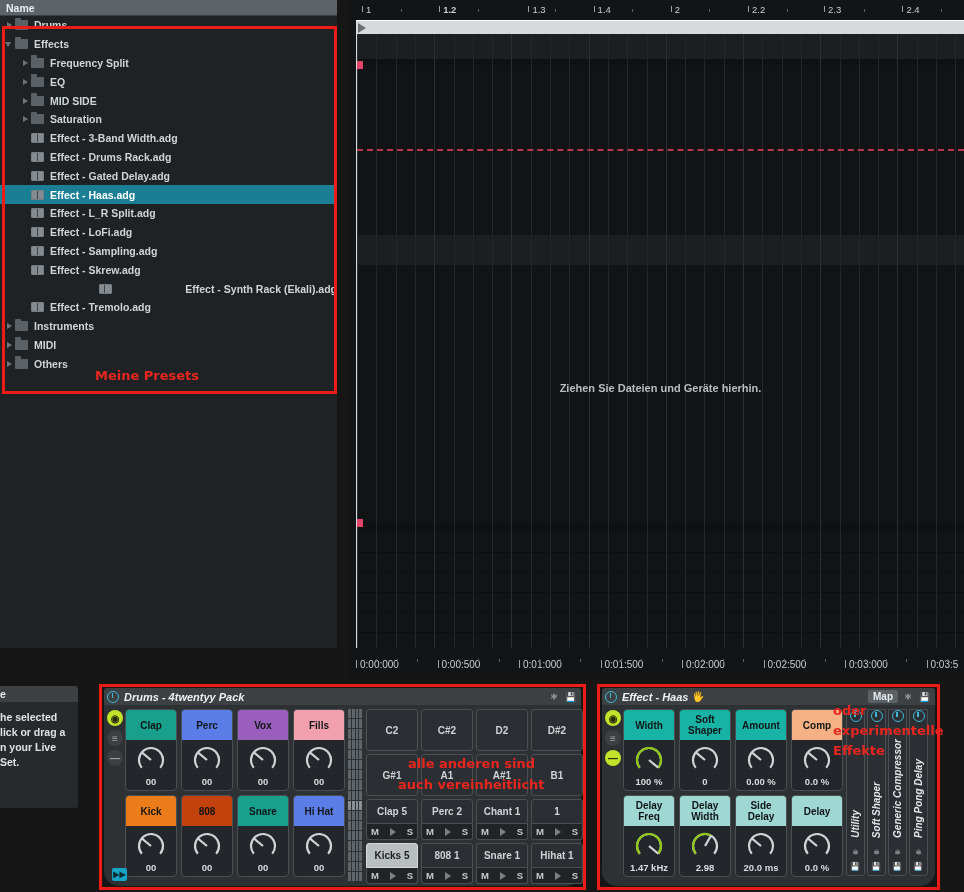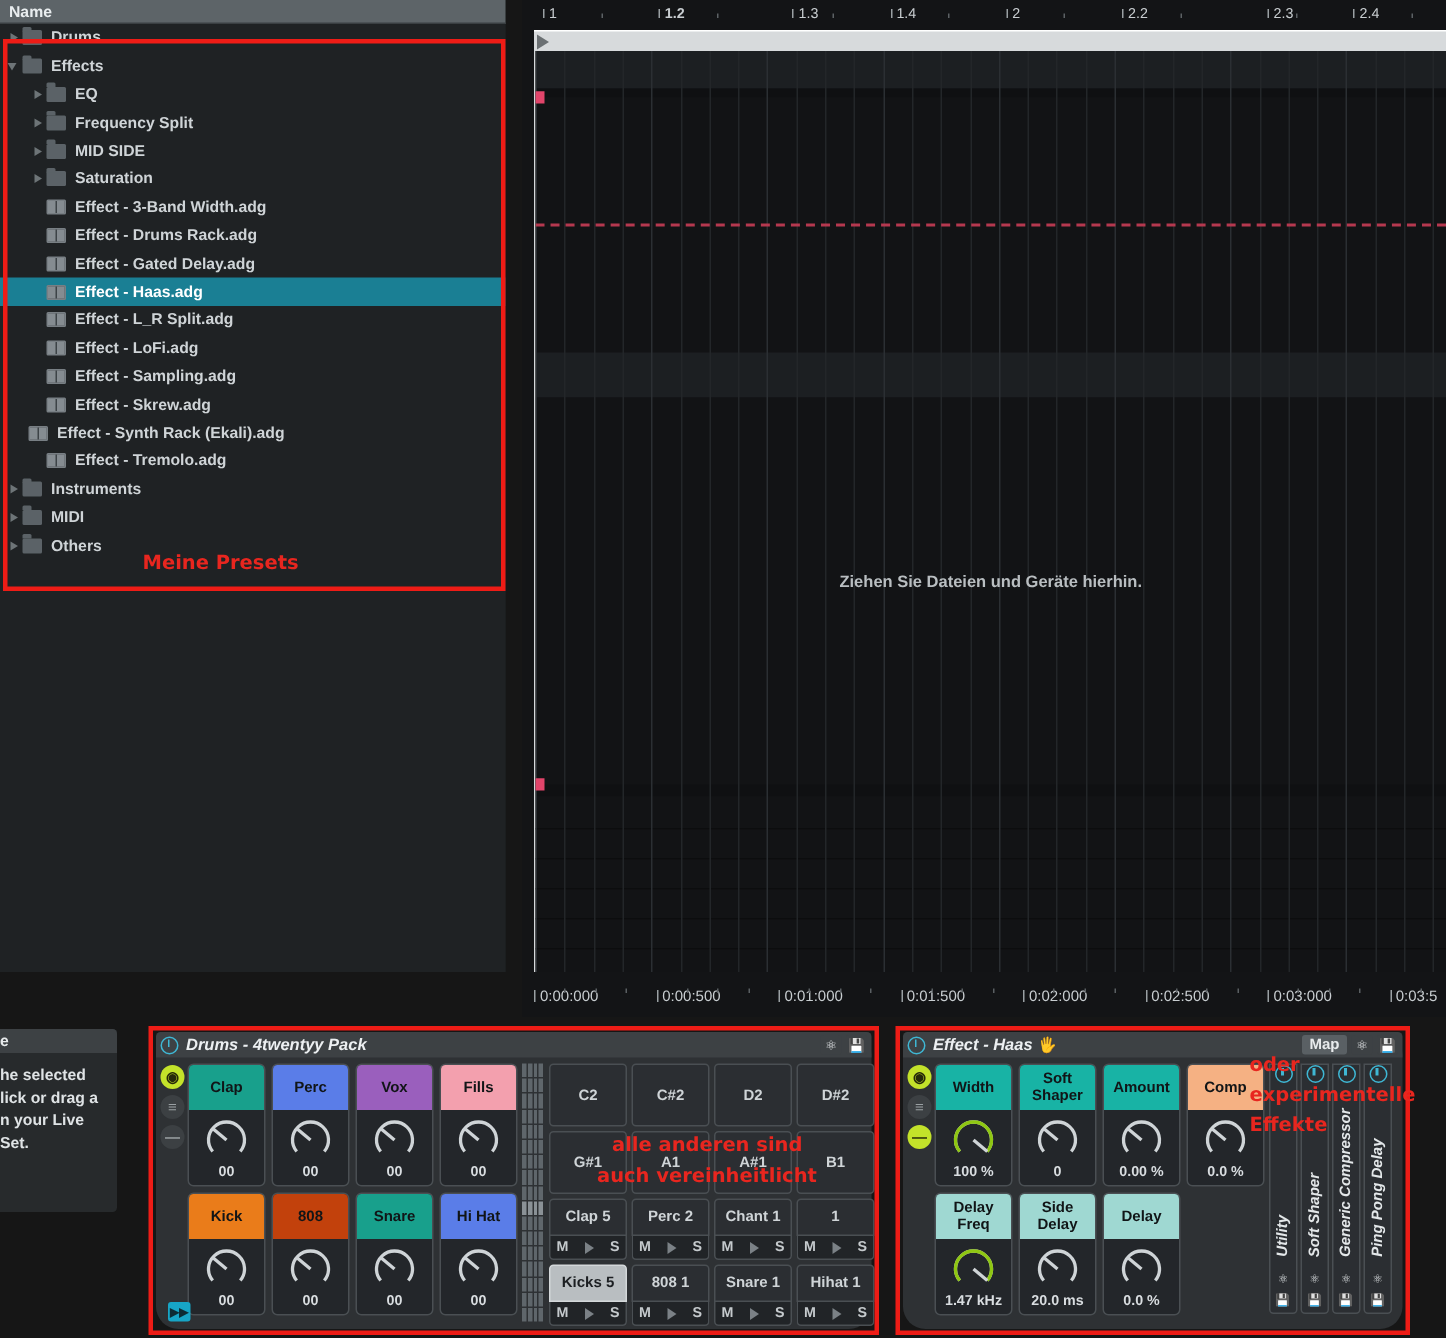--- a/index.html
+++ b/index.html
@@ -246,26 +246,26 @@
           <span>Drums</span>
         </div>
         <div class="row" style="padding-left: 4px;">
           <span class="tri open"></span>
           <span class="ico-folder"></span>
           <span>Effects</span>
         </div>
         <div class="row" style="padding-left: 20px;">
           <span class="tri closed"></span>
           <span class="ico-folder"></span>
-          <span>EQ</span>
+          <span>Frequency Split</span>
         </div>
         <div class="row" style="padding-left: 20px;">
           <span class="tri closed"></span>
           <span class="ico-folder"></span>
-          <span>Frequency Split</span>
+          <span>EQ</span>
         </div>
         <div class="row" style="padding-left: 20px;">
           <span class="tri closed"></span>
           <span class="ico-folder"></span>
           <span>MID SIDE</span>
         </div>
         <div class="row" style="padding-left: 20px;">
           <span class="tri closed"></span>
           <span class="ico-folder"></span>
           <span>Saturation</span>
@@ -327,21 +327,21 @@
           <span>Effect - Sampling.adg</span>
         </div>
         <div class="row" style="padding-left: 20px;">
           <span class="tri "></span>
           <span class="ico-rack">
             <i></i>
             <i></i>
           </span>
           <span>Effect - Skrew.adg</span>
         </div>
-        <div class="row" style="padding-left: 8px;">
+        <div class="row" style="padding-left: 20px; justify-content: space-between;">
           <span class="tri "></span>
           <span class="ico-rack">
             <i></i>
             <i></i>
           </span>
           <span>Effect - Synth Rack (Ekali).adg</span>
         </div>
         <div class="row" style="padding-left: 20px;">
           <span class="tri "></span>
           <span class="ico-rack">
@@ -375,21 +375,21 @@
         <div class="tick" style="left: 87.2px; font-weight: bold;">1.2</div>
         <div class="tick minor" style="left: 125.8px;"></div>
         <div class="tick" style="left: 164.4px; margin-left: 12px;">1.3</div>
         <div class="tick minor" style="left: 203px;"></div>
         <div class="tick" style="left: 241.6px;">1.4</div>
         <div class="tick minor" style="left: 280.2px;"></div>
         <div class="tick" style="left: 318.8px;">2</div>
         <div class="tick minor" style="left: 357.4px;"></div>
         <div class="tick" style="left: 396px;">2.2</div>
         <div class="tick minor" style="left: 434.6px;"></div>
-        <div class="tick" style="left: 493px;">2.3</div>
+        <div class="tick" style="left: 472px;">2.3</div>
         <div class="tick minor" style="left: 511.8px;"></div>
         <div class="tick" style="left: 550.4px;">2.4</div>
         <div class="tick minor" style="left: 589px;"></div>
       </div>
     <div id="playbar">
       <div id="playhead-tri"></div>
     </div>
     <div id="tracks">
 
     <div class="lane mid" style="top: 0px; height: 25px;"></div>
@@ -839,20 +839,33 @@
                   <svg width="30" height="30" viewBox="0 0 30 30">
                     <path d="M5.8 22.7 A12 12 0 1 1 24.2 22.7" fill="none" stroke="#cfd4d7" stroke-width="2.2"></path>
                     <path d="M5.8 22.7 A12 12 0 1 1 24.2 22.7" fill="none" stroke="#8fc712" stroke-width="2.2"></path>
                     <line x1="15" y1="15" x2="24.2" y2="22.7" stroke="#cfd4d7" stroke-width="2.2"></line>
                   </svg>
                 </div>
                 <div class="knob-val">1.47 kHz</div>
               </div>
             </div>
             <div class="macro">
+              <div class="macro-lbl" style="background: rgb(159, 216, 210);">Delay Width</div>
+              <div class="knob-area">
+                <div class="knob">
+                  <svg width="30" height="30" viewBox="0 0 30 30">
+                    <path d="M5.8 22.7 A12 12 0 1 1 24.2 22.7" fill="none" stroke="#cfd4d7" stroke-width="2.2"></path>
+                    <path d="M5.8 22.7 A12 12 0 0 1 21.0 4.6" fill="none" stroke="#8fc712" stroke-width="2.2"></path>
+                    <line x1="15" y1="15" x2="21.0" y2="4.6" stroke="#cfd4d7" stroke-width="2.2"></line>
+                  </svg>
+                </div>
+                <div class="knob-val">2.98</div>
+              </div>
+            </div>
+            <div class="macro">
               <div class="macro-lbl" style="background: rgb(159, 216, 210);">Side Delay</div>
               <div class="knob-area">
                 <div class="knob">
                   <svg width="30" height="30" viewBox="0 0 30 30">
                     <path d="M5.8 22.7 A12 12 0 1 1 24.2 22.7" fill="none" stroke="#cfd4d7" stroke-width="2.2"></path>
                     <line x1="15" y1="15" x2="5.8" y2="7.3" stroke="#cfd4d7" stroke-width="2.2"></line>
                   </svg>
                 </div>
                 <div class="knob-val">20.0 ms</div>
               </div>

